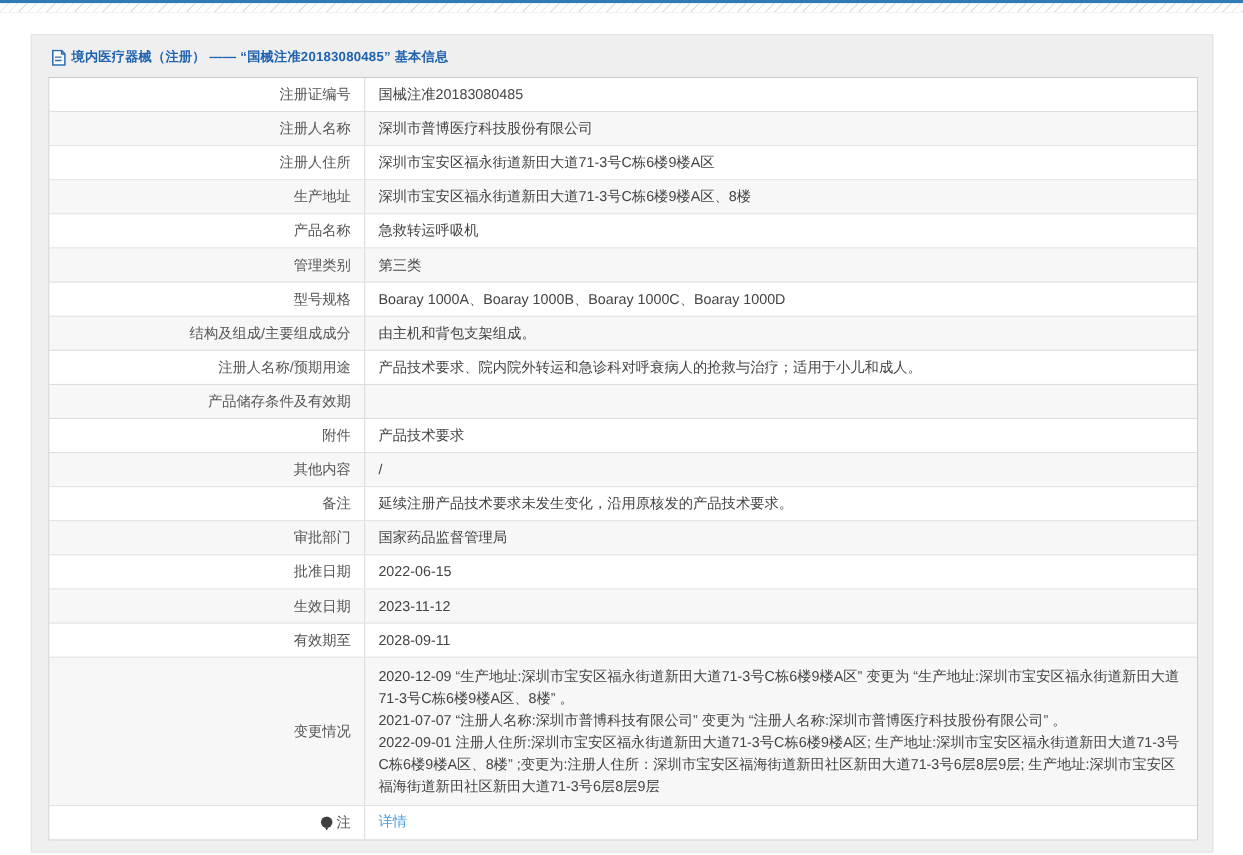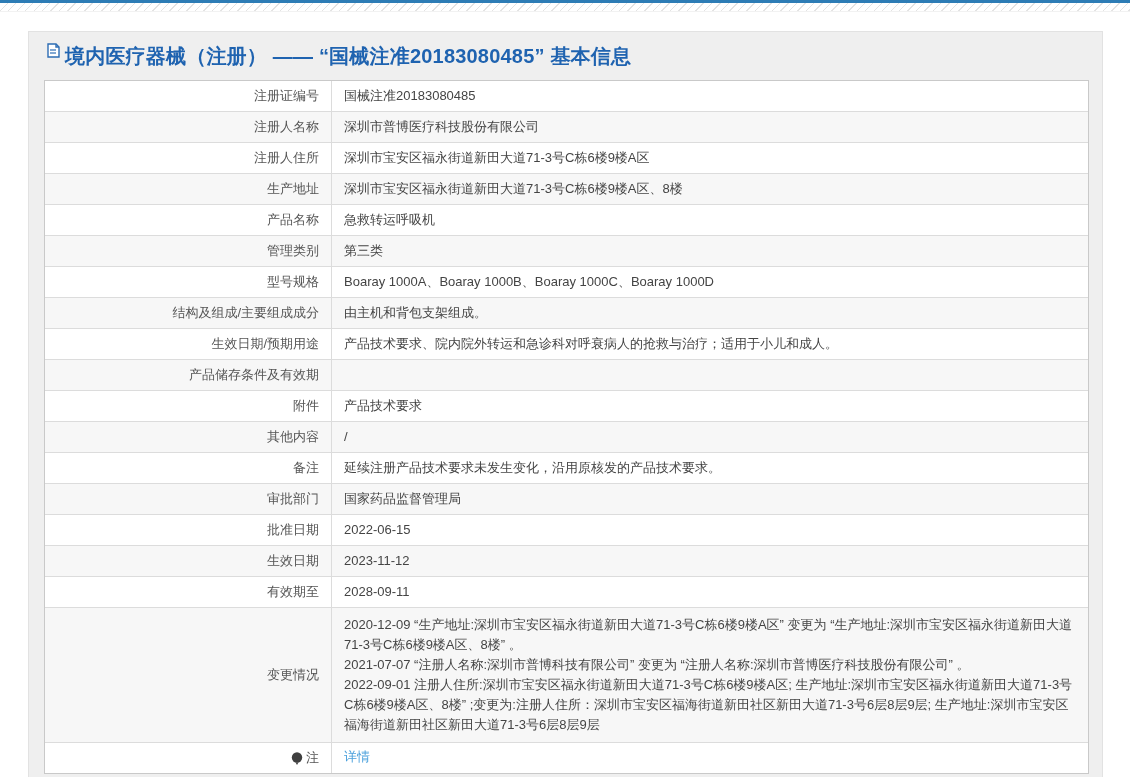--- a/index.html
+++ b/index.html
@@ -21,22 +21,22 @@
   }
   
   .card{
     margin:19px 27px 0 28px;
     background:#efefef;
     border:1px solid #e2e2e2;
     padding:9px 13px 10px 15px;
     box-sizing:border-box;
   }
   .card-title{
-    display:flex;align-items:flex-start;
-    font-size:20px;font-weight:bold;
+    display:flex;align-items:flex-end;
+    font-size:12px;font-weight:bold;
     color:#1f63b0;
     padding:2px 2px 10px 2px;
     letter-spacing:.2px;
   }
   .doc-icon{
     display:inline-block;margin-right:5px;flex:0 0 auto;line-height:0;
   }
   
   .itable{
     background:#ffffff;
@@ -140,21 +140,21 @@
       <div class="cell cell-label">型号规格</div>
       <div class="cell cell-value">Boaray 1000A、Boaray 1000B、Boaray 1000C、Boaray 1000D</div>
     </div>
 
     <div class="trow">
       <div class="cell cell-label">结构及组成/主要组成成分</div>
       <div class="cell cell-value">由主机和背包支架组成。</div>
     </div>
 
     <div class="trow">
-      <div class="cell cell-label">生效日期/预期用途</div>
+      <div class="cell cell-label">注册人名称/预期用途</div>
       <div class="cell cell-value">产品技术要求、院内院外转运和急诊科对呼衰病人的抢救与治疗；适用于小儿和成人。</div>
     </div>
 
     <div class="trow">
       <div class="cell cell-label">产品储存条件及有效期</div>
       <div class="cell cell-value"></div>
     </div>
 
     <div class="trow">
       <div class="cell cell-label">附件</div>

